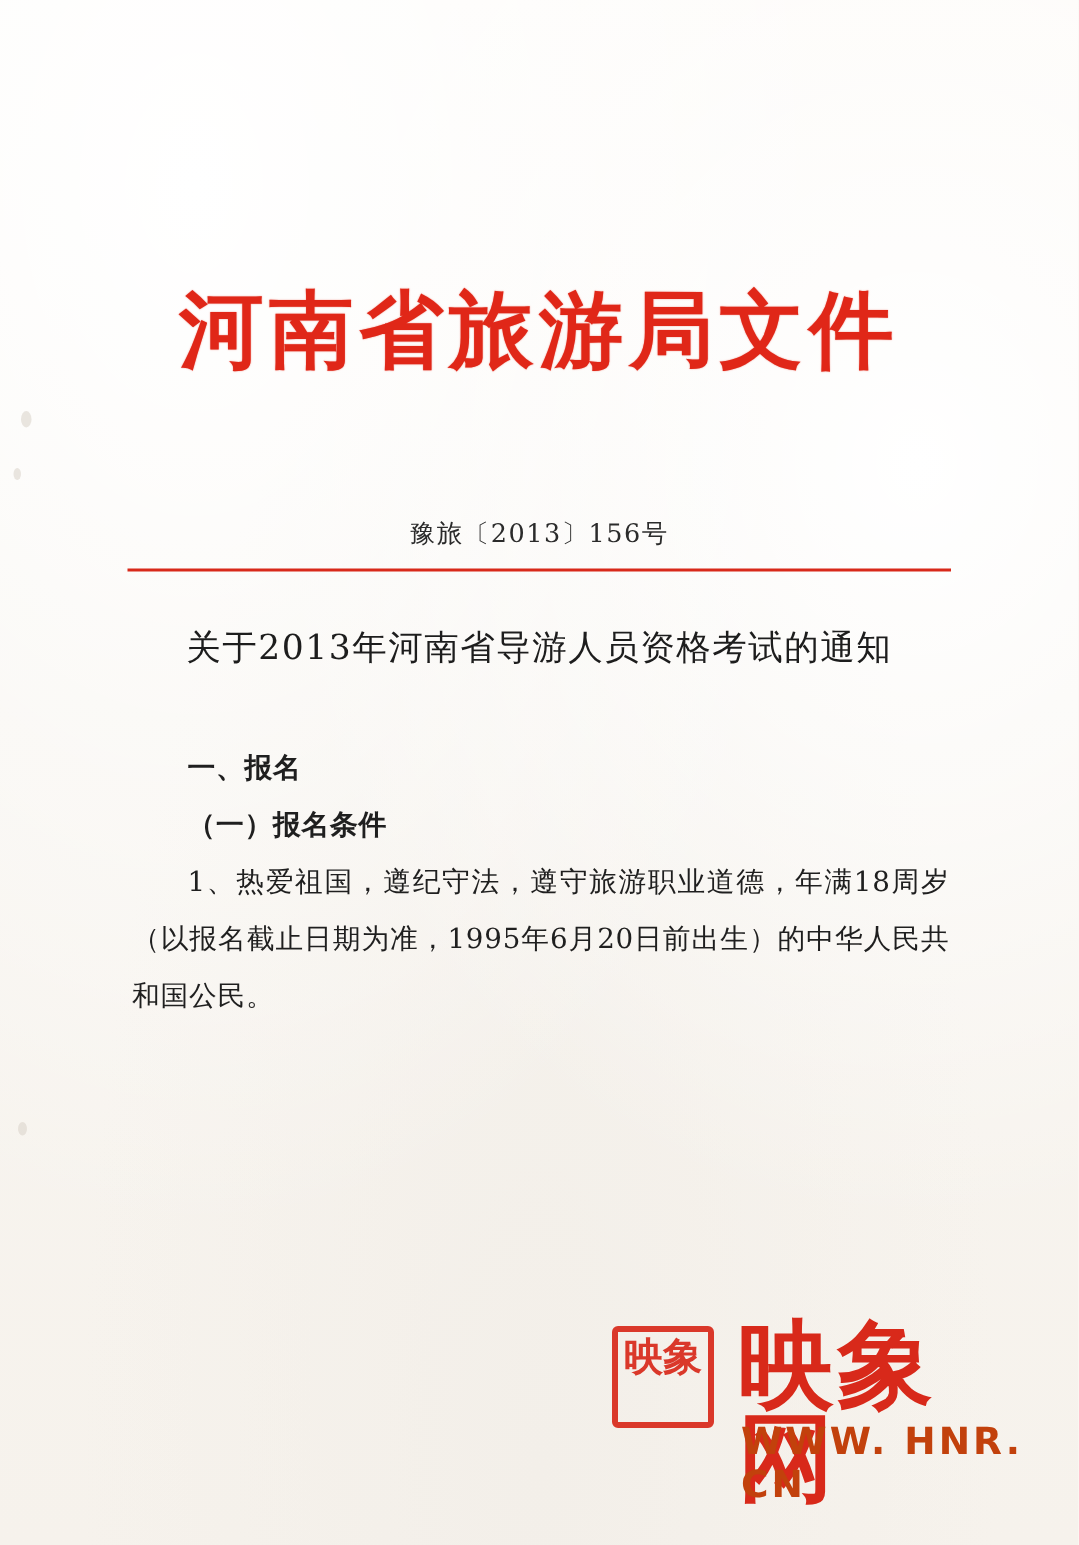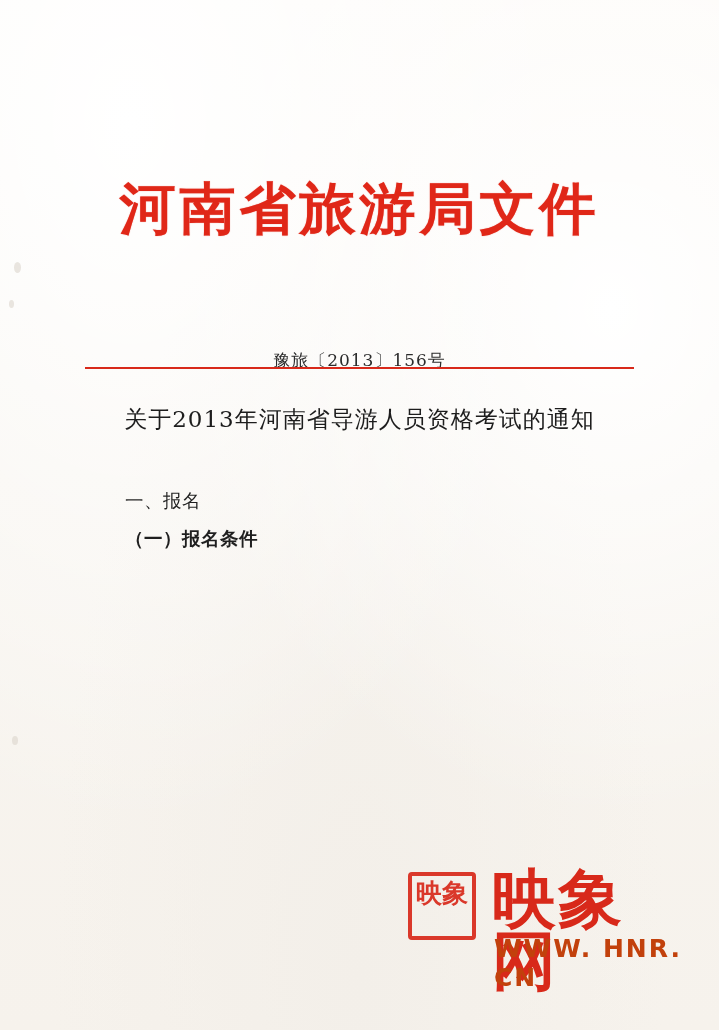--- a/index.html
+++ b/index.html
@@ -27,40 +27,41 @@
   }
   .speck {
     position: absolute;
     background: #d9d2c8;
     opacity: .55;
     border-radius: 50%;
   }
   .content {
     position: absolute;
     inset: 0;
+    margin-top: 12px;
   }
 
   .doc-title {
     position: absolute;
     top: 176px;
     left: 0;
     width: 719px;
     text-align: center;
     color: #e02718;
     font-family: "DejaVu Serif", "Liberation Serif", serif;
     font-weight: bold;
     font-size: 56px;
     letter-spacing: 4px;
     line-height: 1.15;
     text-shadow: 0 0 1px rgba(224,39,24,.6);
   }
 
   .doc-number {
     position: absolute;
-    top: 349px;
+    top: 332px;
     left: 0;
     width: 719px;
     text-align: center;
     font-size: 17px;
     color: #2b2b2b;
     letter-spacing: 1px;
   }
 
   .red-rule {
     position: absolute;
@@ -95,21 +96,21 @@
     text-align: justify;
   }
   .body-text p {
     margin: 0;
   }
   .indent2 {
     text-indent: 2em;
   }
   .heading-item {
     text-indent: 2em;
-    font-weight: normal;
+    font-weight: bold;
   }
   .sub-heading {
     text-indent: 2em;
     font-weight: bold;
     font-family: Liberation Serif, serif;
   }
 
   
   .logo-wrap {
     position: absolute;
@@ -174,20 +175,21 @@
 
   <div class="doc-number">豫旅〔2013〕156号</div>
 
   <div class="red-rule"></div>
 
   <div class="subject">关于2013年河南省导游人员资格考试的通知</div>
 
   <div class="body-text">
     <p class="heading-item">一、报名</p>
     <p class="sub-heading">（一）报名条件</p>
+    <p class="indent2">1、热爱祖国，遵纪守法，遵守旅游职业道德，年满18周岁（以报名截止日期为准，1995年6月20日前出生）的中华人民共和国公民。</p>
   </div>
 
   <div class="logo-wrap">
     <div class="seal">映象</div>
     <div class="brand-text">映象网</div>
     <div class="brand-url">WWW. HNR. CN</div>
   </div>
 
 </div>
 

